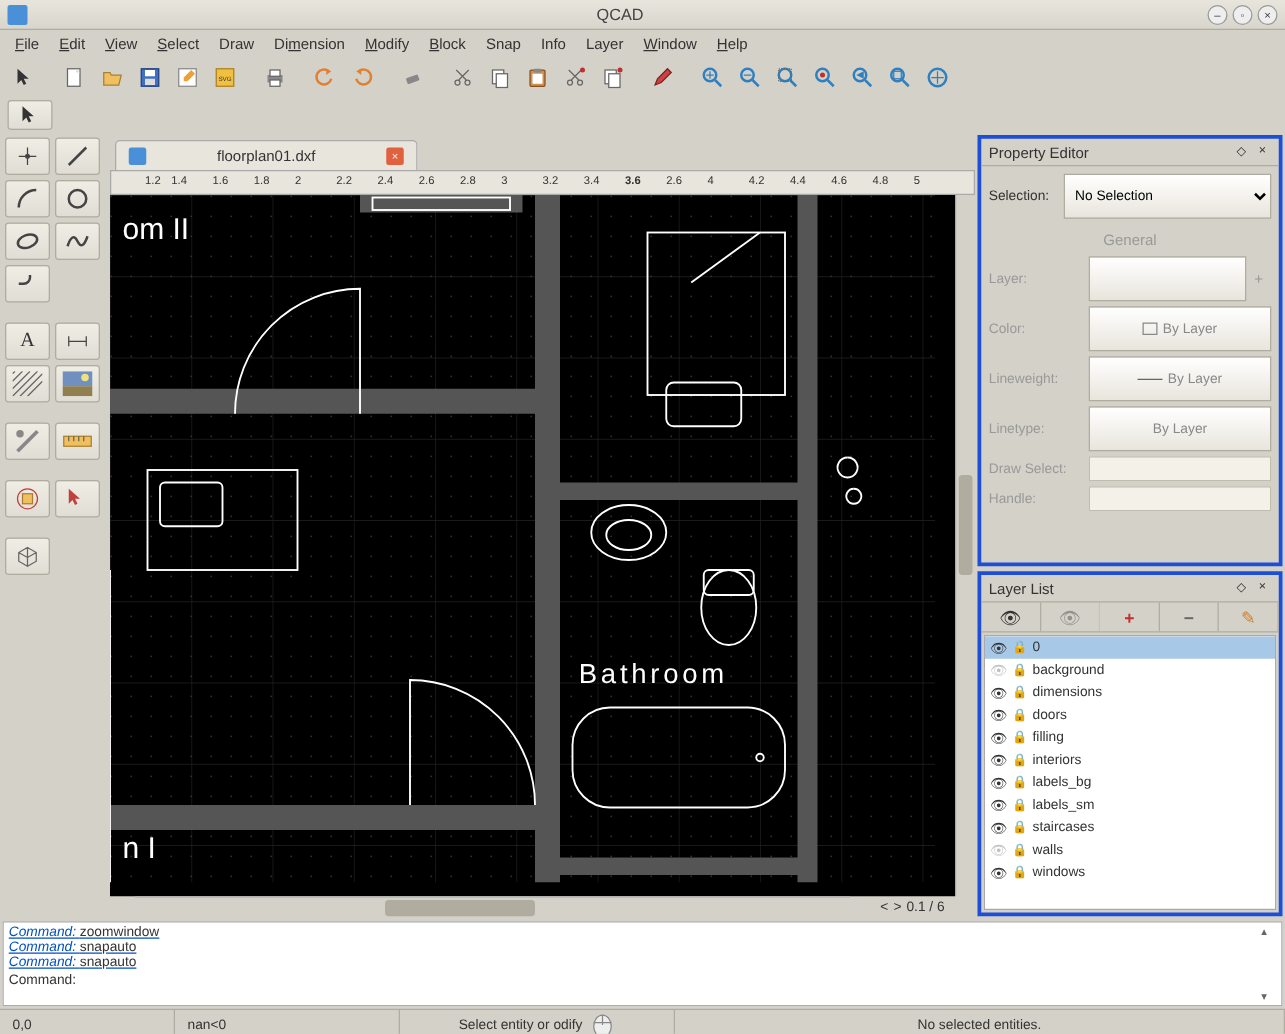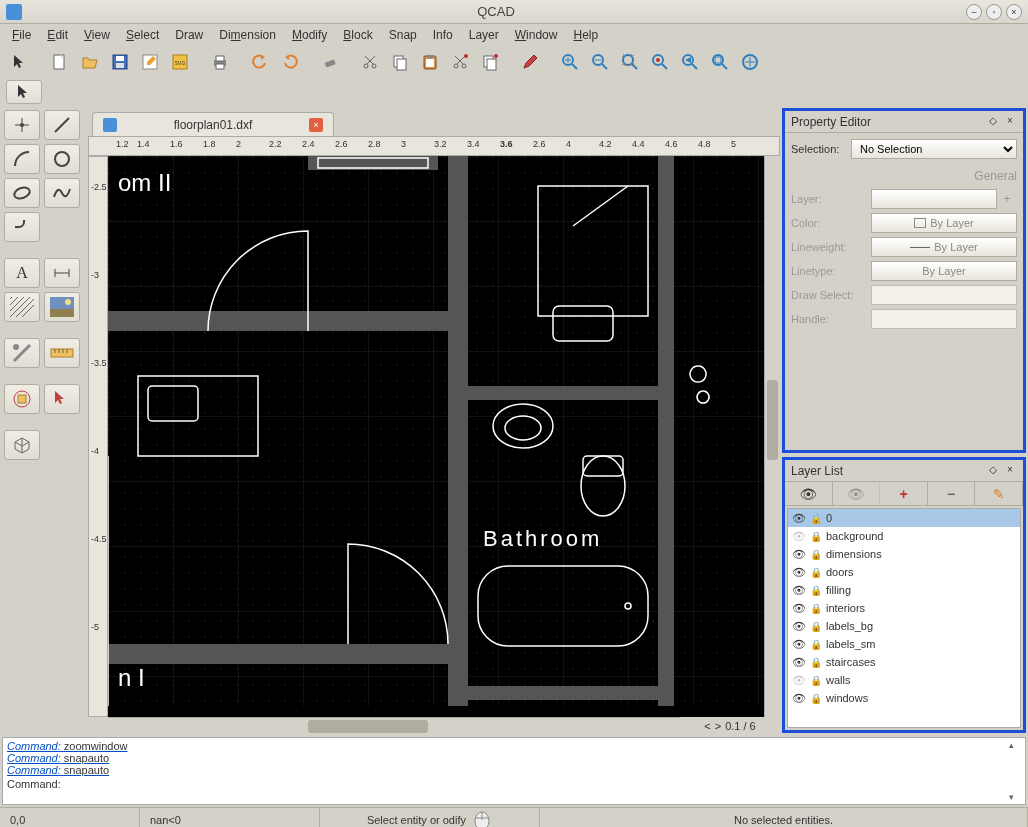--- a/index.html
+++ b/index.html
@@ -56,22 +56,22 @@
 
 .rightpanel { width: 248px; background: #d4d1c8; display: flex; flex-direction: column; }
 .panel { border: 3px solid #1d4ed8; margin: 2px; background: #d4d1c8; display: flex; flex-direction: column; }
 .panel-hdr { height: 22px; display: flex; align-items: center; padding: 0 6px; font-size: 12px; border-bottom: 1px solid #b0aca0; }
 .panel-hdr .spacer { flex: 1; }
 .panel-hdr .pbtn { width: 14px; height: 14px; margin-left: 3px; cursor: pointer; font-size: 10px; text-align: center; }
 .prop-body { padding: 6px; }
 .prop-row { display: flex; align-items: center; margin-bottom: 4px; }
 .prop-label { width: 80px; text-align: left; padding-right: 6px; color: #999; font-size: 11px; }
 .prop-input { flex: 1; height: 20px; border: 1px solid #c0bcb0; background: #f4f1e8; padding: 0 4px; font-size: 11px; color: #888; }
-.prop-select { flex: 1; height: 20px; border: 1px solid #b0aca0; background: linear-gradient(#fff,#e8e5dc); padding: 0 4px; font-size: 11px; }
-.section-title { text-align: right; color: #999; font-size: 12px; padding: 6px 0; }
+.prop-select { flex: 1; height: 36px; border: 1px solid #b0aca0; background: linear-gradient(#fff,#e8e5dc); padding: 0 4px; font-size: 11px; }
+.section-title { text-align: center; color: #999; font-size: 12px; padding: 6px 0; }
 .layer-toolbar { display: flex; height: 24px; border-bottom: 1px solid #b0aca0; }
 .layer-toolbar .lbtn { flex: 1; border-right: 1px solid #b0aca0; display: flex; align-items: center; justify-content: center; cursor: pointer; font-size: 14px; }
 .layer-list { flex: 1; background: #fff; overflow-y: auto; border: 1px solid #aaa; margin: 2px; }
 .layer-row { display: flex; align-items: center; height: 18px; padding: 0 4px; font-size: 11px; gap: 4px; }
 .layer-row.sel { background: #a8c8e8; }
 .vis-icon { width: 14px; font-size: 11px; }
 .lock-icon { width: 12px; font-size: 10px; color: #999; }
 
 
 .cmdarea { height: 68px; background: #fff; border: 1px solid #aaa; margin: 2px; padding: 2px 4px; font-size: 11px; position: relative; overflow:hidden;}
@@ -419,28 +419,20 @@
         <span style="left: 411px; font-weight: bold;">3.6</span>
         <span style="left: 444px;">2.6</span>
         <span style="left: 477px;">4</span>
         <span style="left: 510px;">4.2</span>
         <span style="left: 543px;">4.4</span>
         <span style="left: 576px;">4.6</span>
         <span style="left: 609px;">4.8</span>
         <span style="left: 642px;">5</span>
       </div>
     <div class="drawwrap">
-      <div class="vruler" id="vruler">
-          <span style="top: 30px;">-2.5</span>
-          <span style="top: 118px;">-3</span>
-          <span style="top: 206px;">-3.5</span>
-          <span style="top: 294px;">-4</span>
-          <span style="top: 382px;">-4.5</span>
-          <span style="top: 470px;">-5</span>
-        </div>
       <div class="canvas">
         <svg width="660" height="550" viewBox="0 0 660 550">
 
           <defs>
               <pattern id="dots" width="16" height="16" patternUnits="userSpaceOnUse">
                 <circle cx="1" cy="1" r="0.7" fill="#333"></circle>
               </pattern>
           <pattern id="grid" width="65" height="65" patternUnits="userSpaceOnUse">
                 <path d="M0 0 H65 M0 0 V65" stroke="#222"></path>
               </pattern>

